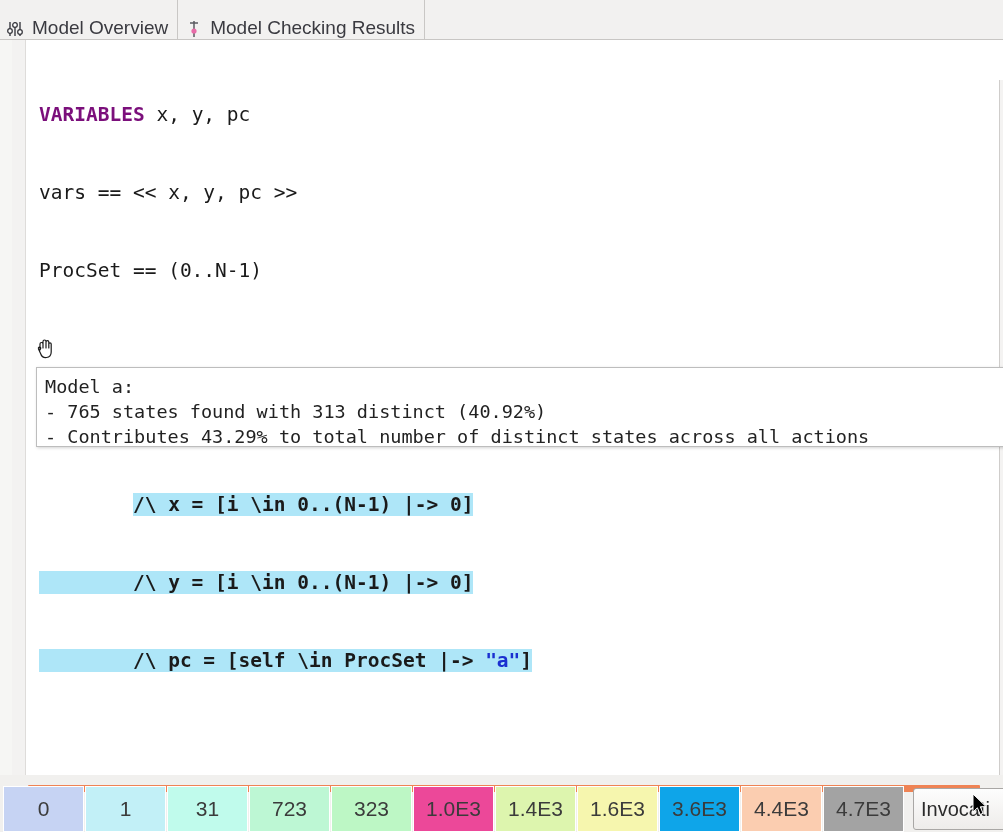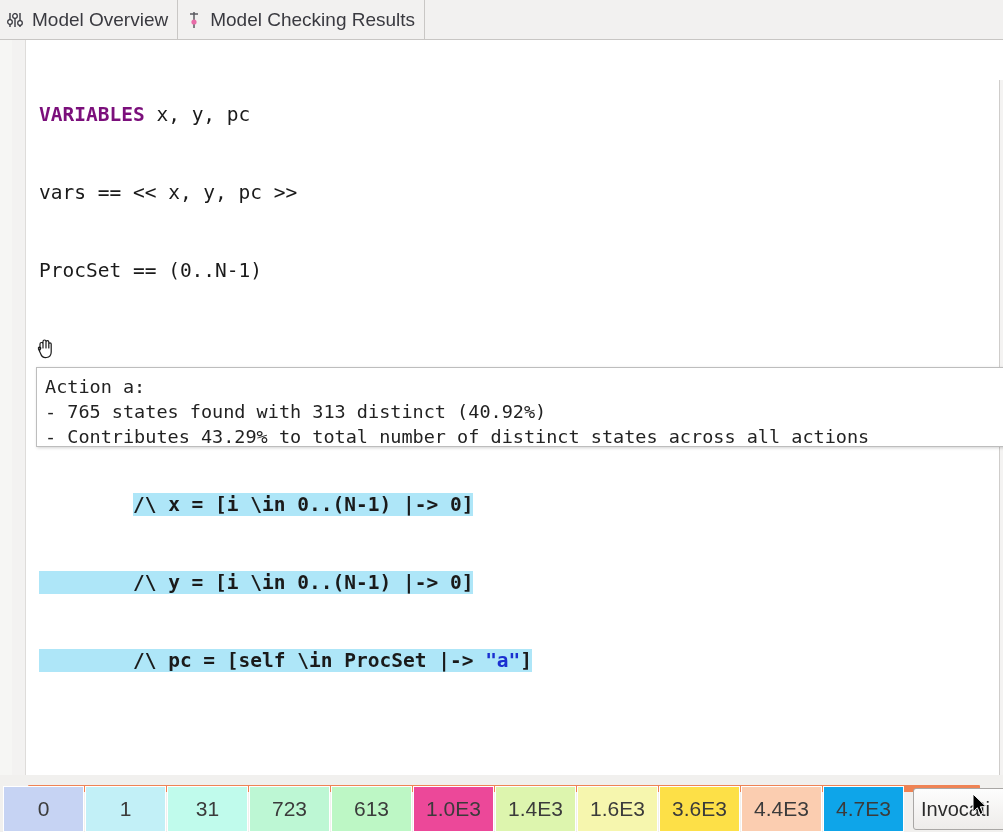--- a/index.html
+++ b/index.html
@@ -12,21 +12,21 @@
   }
 
   
   #tabbar {
     position: absolute; top: 0; left: 0; width: 1003px; height: 40px;
     background: #f2f1f0;
     border-bottom: 1px solid #c8c6c4;
     display: flex; align-items: flex-end;
   }
   .tab {
-    display: flex; align-items: center; gap: 6px;
+    display: flex; align-items: flex-end; gap: 6px;
     height: 39px; padding: 0 9px 0 6px;
     font-size: 19px; color: #3a3a40;
     white-space: nowrap;
     border-right: 1px solid #c9c7c5;
     background: transparent;
     margin-top: 48px;
   }
   .tab.active {
     background: #ffffff;
     border: 1px solid #c9c7c5;
@@ -215,21 +215,21 @@
   <div id="handcursor">
     <svg width="22" height="24" viewBox="0 0 22 24">
       <path d="M4 13 L4 7 Q4 5.5 5.5 5.5 Q7 5.5 7 7 L7 11 L7 4.5 Q7 3 8.5 3 Q10 3 10 4.5 L10 11 L10 5 Q10 3.6 11.4 3.6 Q12.8 3.6 12.8 5 L12.8 11 L12.8 7 Q12.8 5.8 14 5.8 Q15.2 5.8 15.2 7 L15.2 15 Q15.2 20 10.5 20.5 Q6 21 4.8 17 L2.5 12 Q2 10.6 3.2 10.1 Q4.2 9.7 4.8 11 Z" fill="#ffffff" stroke="#1b1b1b" stroke-width="1.2" stroke-linejoin="round"></path>
     </svg>
   </div>
 
   <div id="ruler">
     <div id="rulermark" style="background: rgb(239, 131, 84);"></div>
   </div>
 
-  <div id="tooltip"><span>Action a:</span>
+  <div id="tooltip"><span>Model a:</span>
 <span>- 765 states found with 313 distinct (40.92%)</span>
 <span>- Contributes 43.29% to total number of distinct states across all actions</span></div>
 </div>
 
 <div id="bottombar">
   <div id="hbar" style="background: rgb(239, 131, 84);"></div>
 </div>
 
 <div id="legend">
   <div class="legend-cell" style="background: rgb(198, 211, 243);">
@@ -238,38 +238,38 @@
   <div class="legend-cell" style="background: rgb(194, 240, 247);">
       <span>1</span>
     </div>
   <div class="legend-cell" style="background: rgb(192, 251, 236);">
       <span>31</span>
     </div>
   <div class="legend-cell" style="background: rgb(189, 247, 212);">
       <span>723</span>
     </div>
   <div class="legend-cell" style="background: rgb(189, 247, 197);">
-      <span>613</span>
+      <span>323</span>
     </div>
   <div class="legend-cell" style="background: #ec4899; align-items: center;">
       <span>1.0E3</span>
     </div>
   <div class="legend-cell" style="background: rgb(221, 245, 174);">
       <span>1.4E3</span>
     </div>
   <div class="legend-cell" style="background: rgb(246, 246, 174);">
       <span>1.6E3</span>
     </div>
-  <div class="legend-cell" style="background: #fde047;">
+  <div class="legend-cell" style="background: #0ea5e9;">
       <span>3.6E3</span>
     </div>
   <div class="legend-cell" style="background: rgb(251, 205, 176);">
       <span>4.4E3</span>
     </div>
-  <div class="legend-cell" style="background: #0ea5e9;">
+  <div class="legend-cell" style="background: #a3a3a3;">
       <span>4.7E3</span>
     </div>
 </div>
 
 <div id="invoc-btn">
   <span>Invocati</span>
 </div>
 
 <div id="arrowcursor">
   <svg width="18" height="26" viewBox="0 0 18 26">

